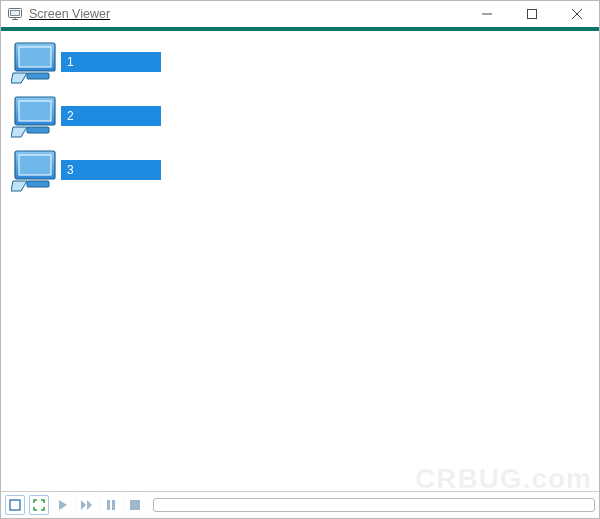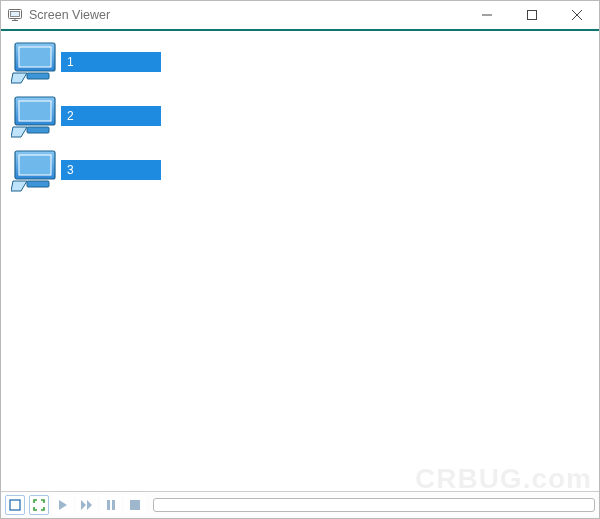--- a/index.html
+++ b/index.html
@@ -20,21 +20,22 @@
     flex-direction: column;
     background: #fff;
   }
   
   .titlebar {
     height: 30px;
     display: flex;
     align-items: center;
     padding: 0 0 0 6px;
     background: #fff;
-    border-bottom: 2px solid #0f766e;
+    border-bottom: 4px solid #0f766e;
+    text-decoration: underline;
   }
   .titlebar .app-icon {
     width: 16px; height: 16px;
     margin-right: 6px;
     display: flex; align-items: center; justify-content: center;
   }
   .titlebar .title {
     flex: 0 0 auto;
     color: #707070;
     font-size: 12.5px;

